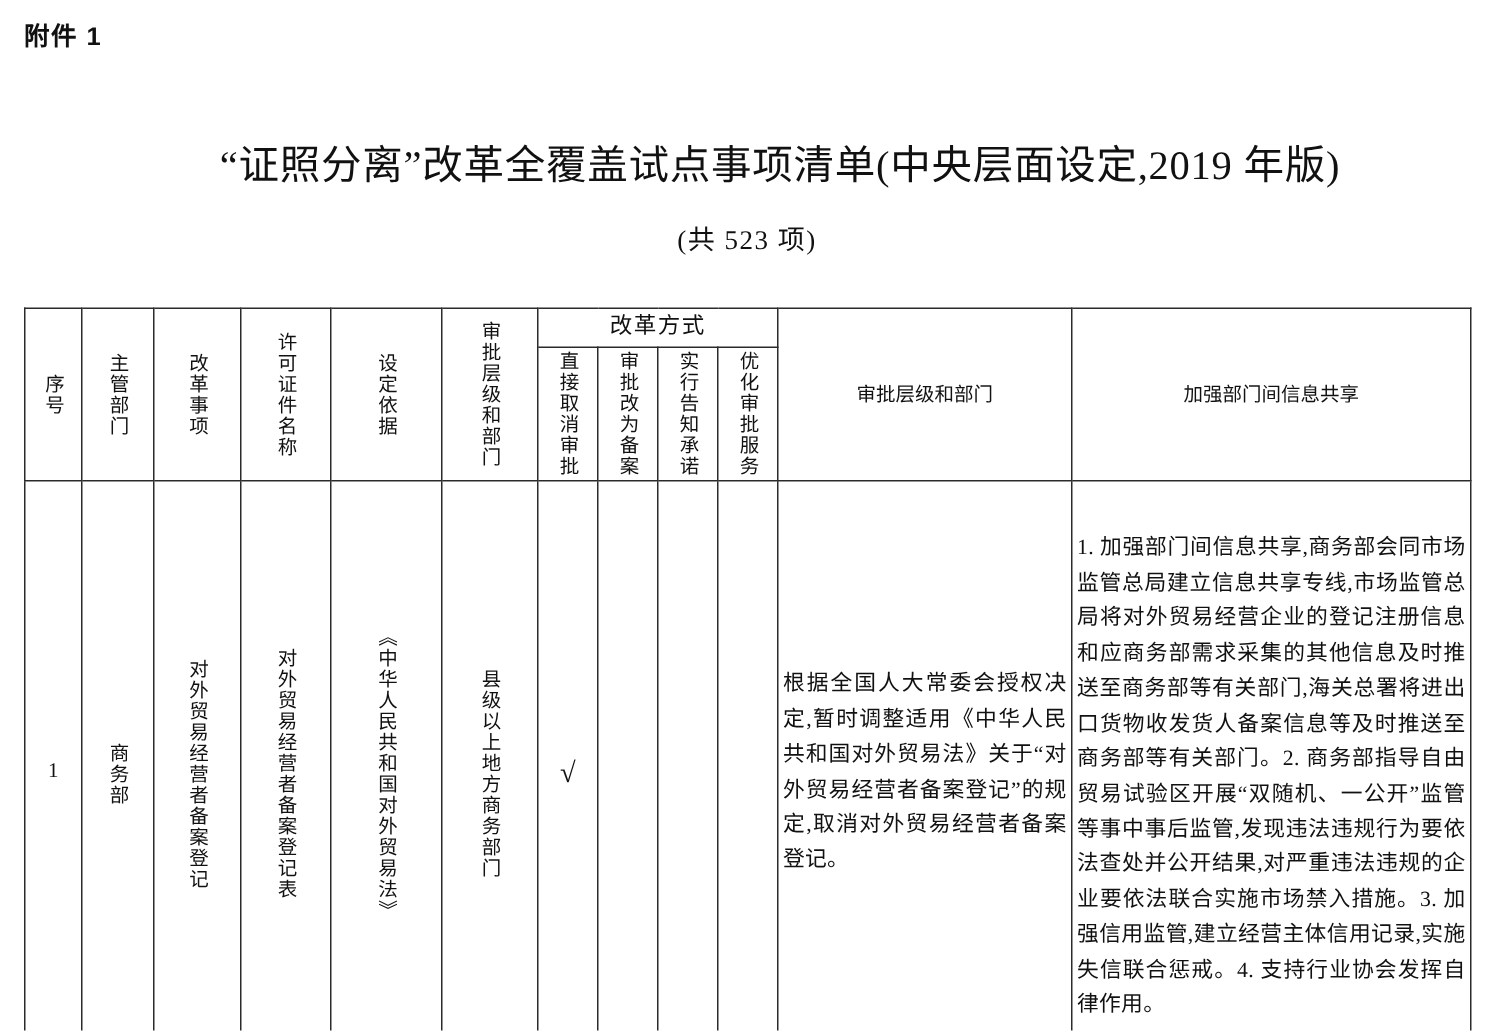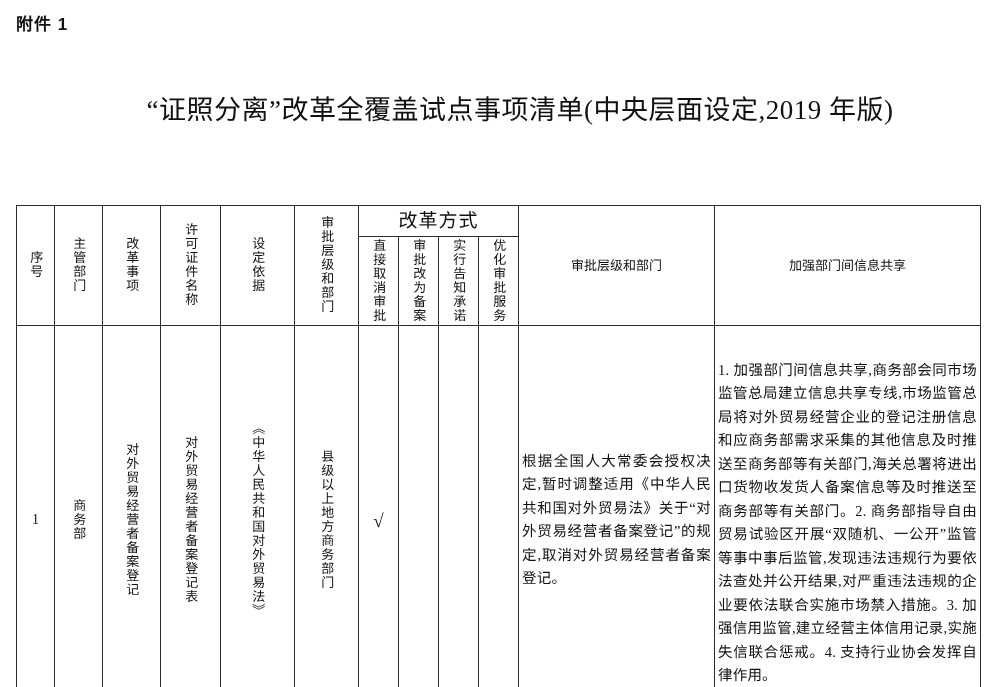--- a/index.html
+++ b/index.html
@@ -87,21 +87,21 @@
     display: flex;
     justify-content: center;
     align-items: center;
     height: 100%;
   }
   .head-sub th {
     font-size: 13px;
     height: 0;
   }
   .reform-group-label {
-    font-size: 19px;
+    font-size: 15px;
     letter-spacing: 1px;
     height: 26px;
     padding: 3px 0;
   }
   .col-seq { width: 38px; }
   .col-dept { width: 48px; }
   .col-item { width: 58px; }
   .col-cert { width: 60px; }
   .col-basis { width: 74px; }
   .col-level { width: 64px; }
@@ -152,20 +152,21 @@
 </style>
 </head>
 <body>
 
 <div class="page">
 
   <div class="attachment-label">附件 1</div>
 
   <div class="doc-title">“证照分离”改革全覆盖试点事项清单(中央层面设定,2019 年版)</div>
 
+  <div class="doc-subtitle">(共 523 项)</div>
 
   <div class="table-wrap">
     <table class="listing">
       <colgroup>
         <col class="col-seq">
         <col class="col-dept">
         <col class="col-item">
         <col class="col-cert">
         <col class="col-basis">
         <col class="col-level">

